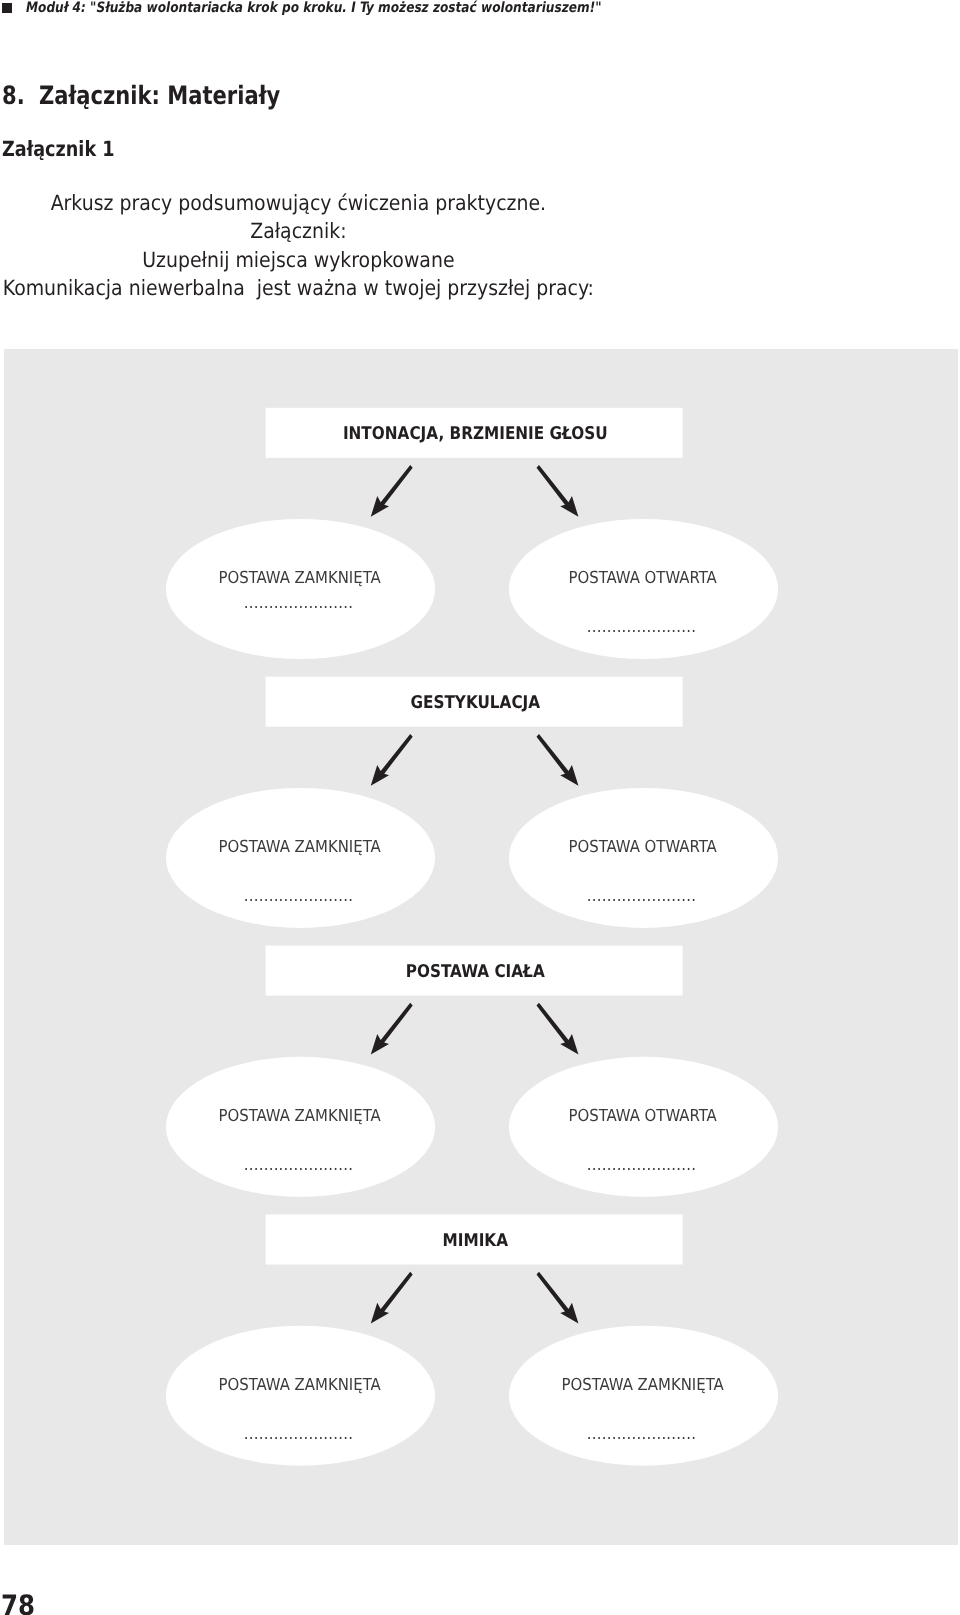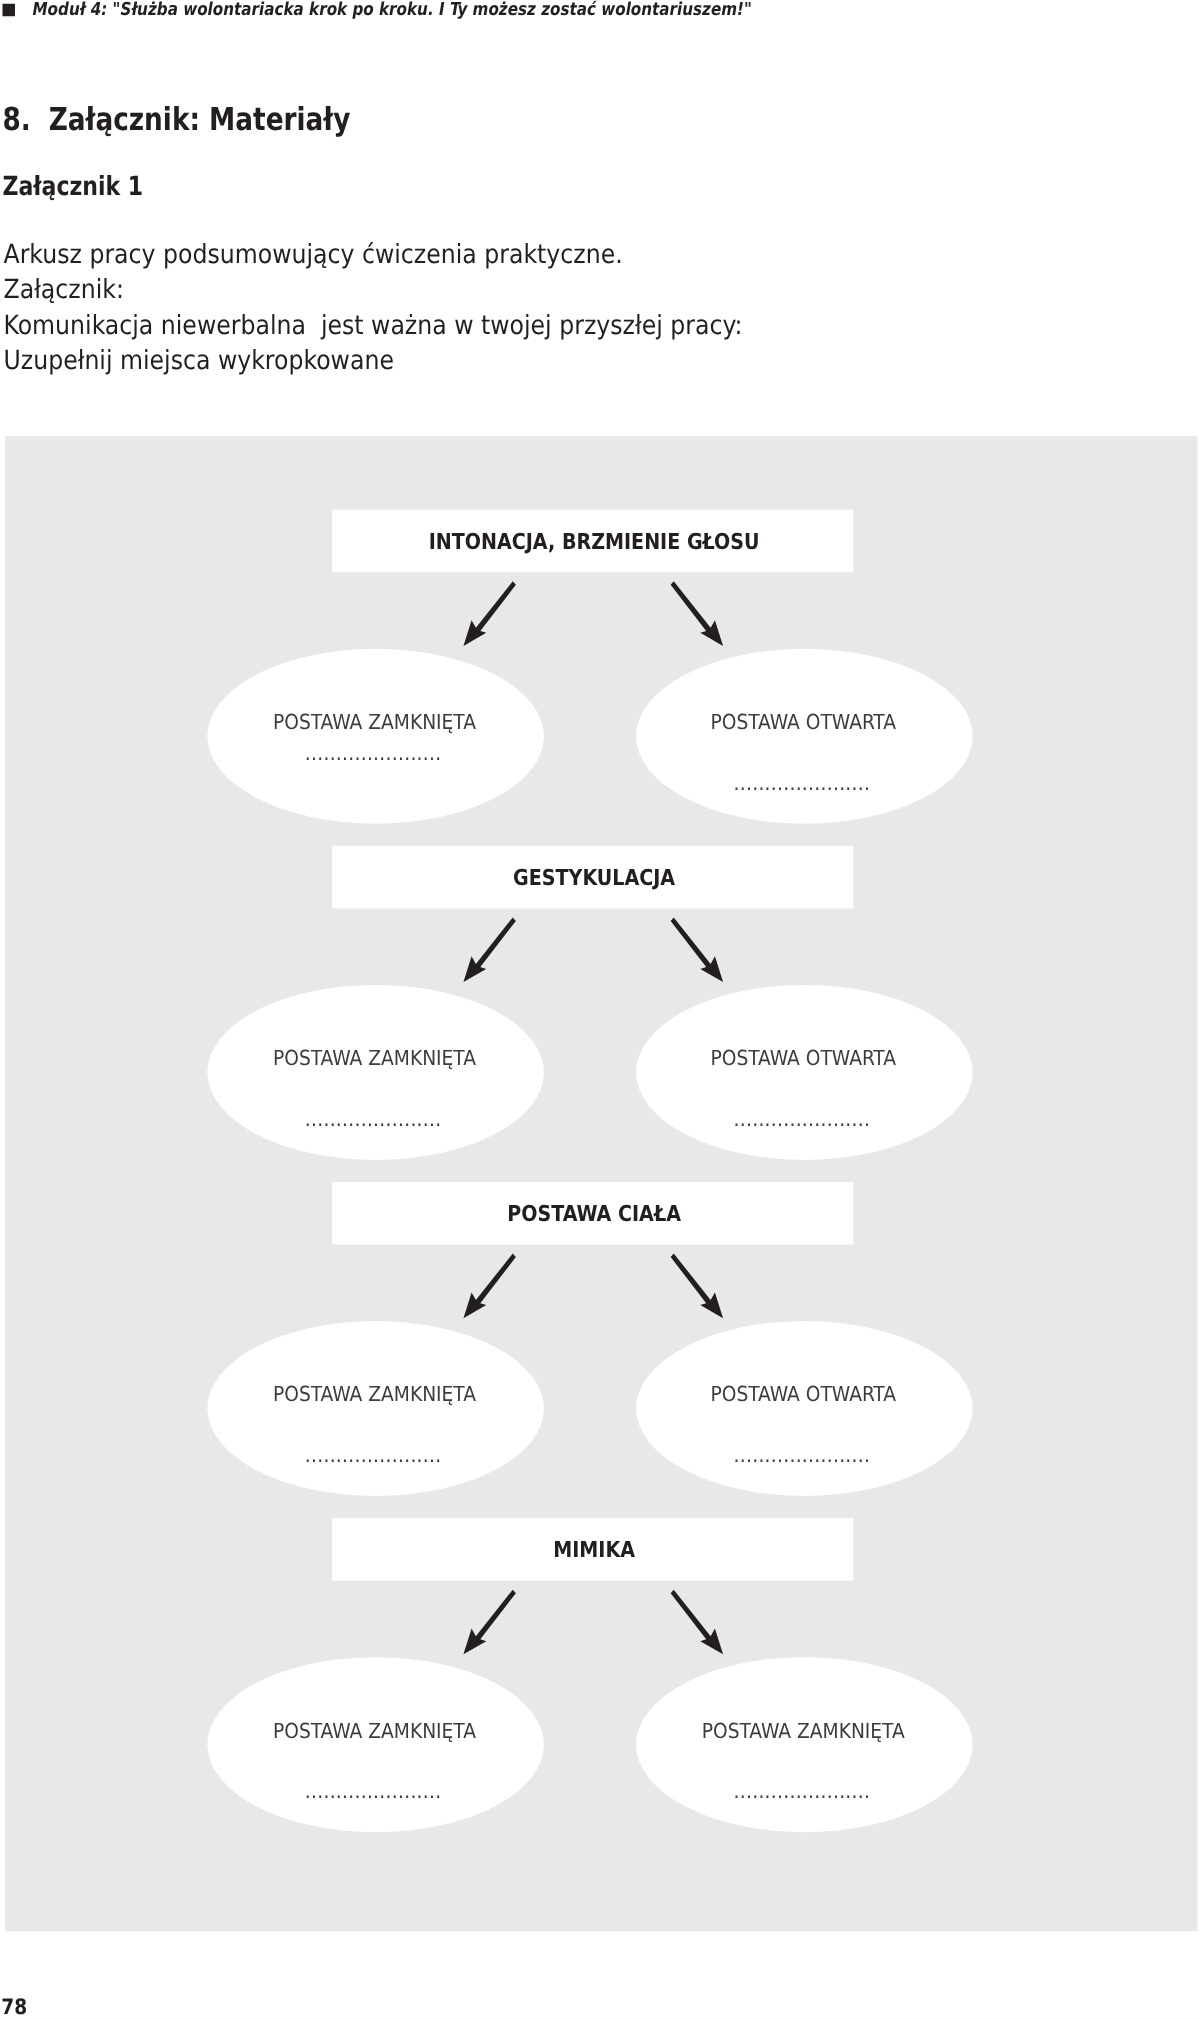--- a/index.html
+++ b/index.html
@@ -20,55 +20,55 @@
     font-weight:bold;font-style:italic;font-size:14.3px;line-height:18px;
     white-space:nowrap;color:#231f20;transform:scaleX(0.944);transform-origin:0 0;}
 
   
   .h-num{position:absolute;left:1.8px;top:84.2px;font-size:25.3px;font-weight:bold;line-height:24px;transform:scaleX(0.926);transform-origin:0 0;}
   .h-title{position:absolute;left:38.7px;top:84.2px;font-size:25.3px;font-weight:bold;line-height:24px;transform:scaleX(0.926);transform-origin:0 0;}
   .sub{position:absolute;left:2.3px;top:138.6px;font-size:21.0px;font-weight:bold;line-height:20px;transform:scaleX(0.933);transform-origin:0 0;}
 
   
   .intro{position:absolute;left:2.8px;top:188.6px;font-size:21.0px;line-height:28.6px;}
-  .intro div{white-space:pre;}
+  .intro div{white-space:pre;text-align:center;}
 
   
   .panel{position:absolute;left:3.9px;top:348.9px;width:953.9px;height:1196.5px;background:#e8e8e8;}
 
   
   .diagram{position:absolute;left:0;top:0;width:960px;height:1615px;}
 
   #diagram-svg text{font-family:"DejaVu Sans",sans-serif;font-stretch:condensed;}
   .boxlabel{font-size:17.6px;font-weight:bold;fill:#231f20;}
   .ovallabel{font-size:16.6px;fill:#3c3c3c;}
   .dotline{font-size:16.6px;fill:#3a3a3a;letter-spacing:0.23px;}
 
   
-  .folio{position:absolute;left:1.4px;top:1595.8px;font-size:17px;font-weight:bold;line-height:20px;transform:scaleX(0.97);transform-origin:0 0;text-align:right;}
+  .folio{position:absolute;left:1.4px;top:1595.8px;font-size:28px;font-weight:bold;line-height:20px;transform:scaleX(0.97);transform-origin:0 0;text-align:right;}
 </style>
 </head>
 <body>
 
 <div class="page">
 
   <div class="runhead">
     <span class="bullet"></span>
     <span class="rhtext">Moduł 4: "Służba wolontariacka krok po kroku. I Ty możesz zostać wolontariuszem!"</span>
   </div>
 
   <div class="h-num">8.</div>
   <div class="h-title">Załącznik: Materiały</div>
   <div class="sub">Załącznik 1</div>
 
   <div class="intro">
     <div>Arkusz pracy podsumowujący ćwiczenia praktyczne.</div>
     <div>Załącznik:</div>
+    <div>Uzupełnij miejsca wykropkowane</div>
     <div>Komunikacja niewerbalna  jest ważna w twojej przyszłej pracy:</div>
-    <div>Uzupełnij miejsca wykropkowane</div>
   </div>
 
   <div class="panel"></div>
 
   <svg class="diagram" id="diagram-svg" viewBox="0 0 960 1615">
       <rect x="265.6" y="407.8" width="417" height="50" fill="#ffffff"></rect>
       <text x="474.1" y="439.1" text-anchor="middle" transform="translate(17.793500000000016,0) scale(0.965,1)" class="boxlabel">INTONACJA, BRZMIENIE GŁOSU</text>
       <g transform="translate(370.75,516.75)">
         <path d="M 0 0 L 6.5 -20.65 L 9.95 -14.55 L 39.45 -51.75 L 41.95 -48.95 L 13.5 -12 L 18.25 -10.5 Z" fill="#231f20"></path>
       </g>

